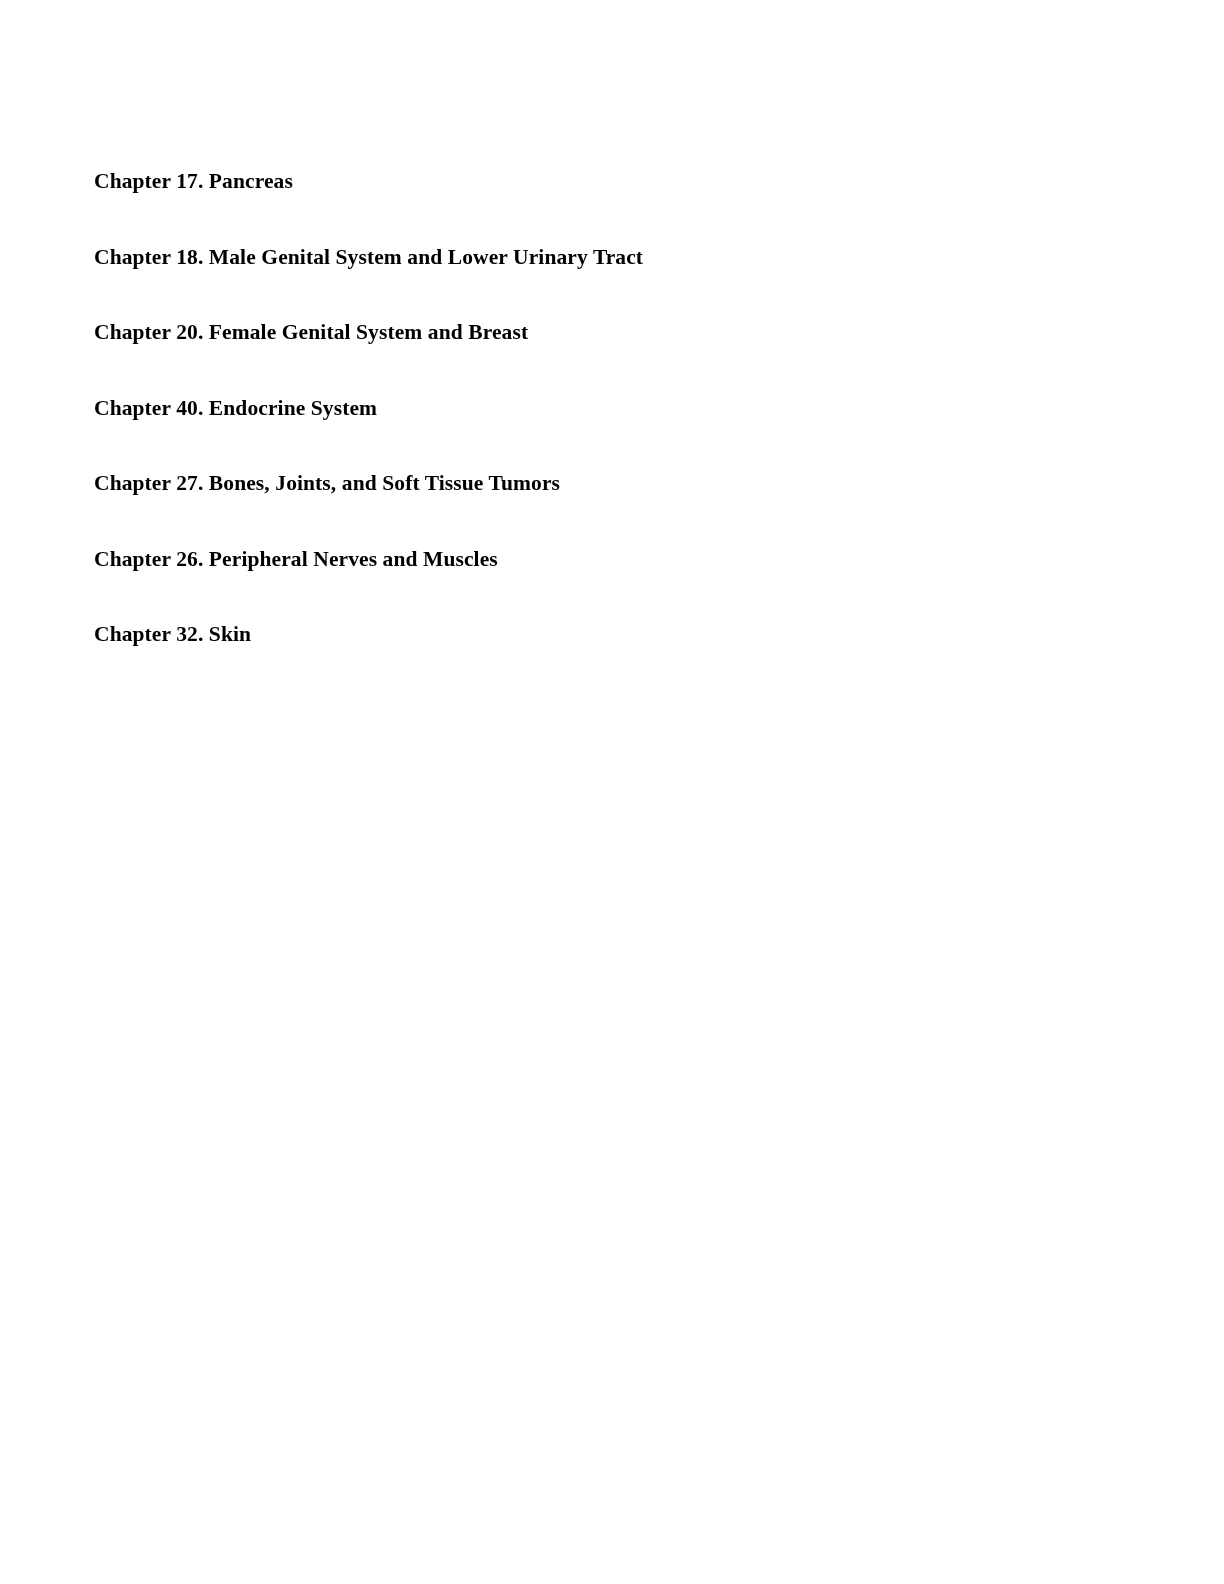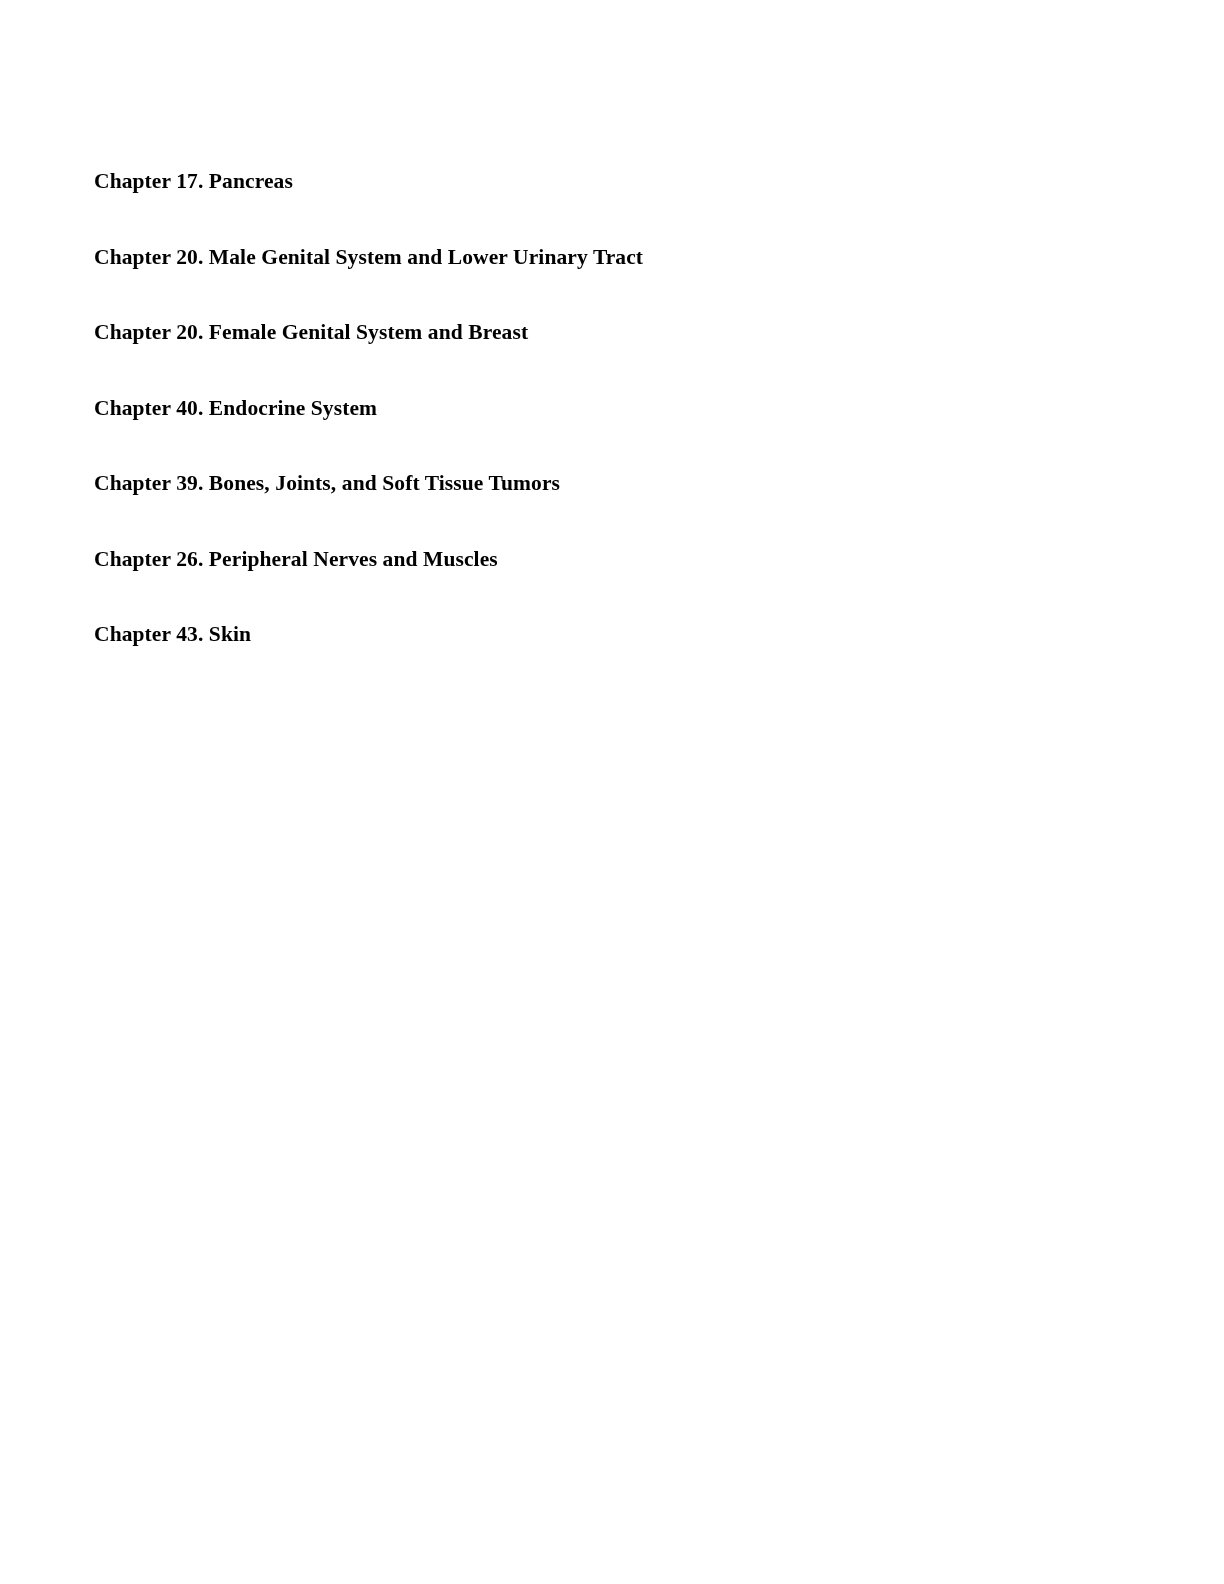--- a/index.html
+++ b/index.html
@@ -45,20 +45,20 @@
   .toc-entry:last-child {
     margin-bottom: 0;
   }
 </style>
 </head>
 <body>
 
 <div class="page">
   <ul class="toc-list">
     <li class="toc-entry">Chapter 17. Pancreas</li>
-    <li class="toc-entry">Chapter 20. Male Genital System and Lower Urinary Tract</li>
+    <li class="toc-entry">Chapter 18. Male Genital System and Lower Urinary Tract</li>
     <li class="toc-entry">Chapter 20. Female Genital System and Breast</li>
     <li class="toc-entry">Chapter 40. Endocrine System</li>
-    <li class="toc-entry">Chapter 39. Bones, Joints, and Soft Tissue Tumors</li>
+    <li class="toc-entry">Chapter 27. Bones, Joints, and Soft Tissue Tumors</li>
     <li class="toc-entry">Chapter 26. Peripheral Nerves and Muscles</li>
-    <li class="toc-entry">Chapter 43. Skin</li>
+    <li class="toc-entry">Chapter 32. Skin</li>
   </ul>
 </div>
 
 </body></html>

